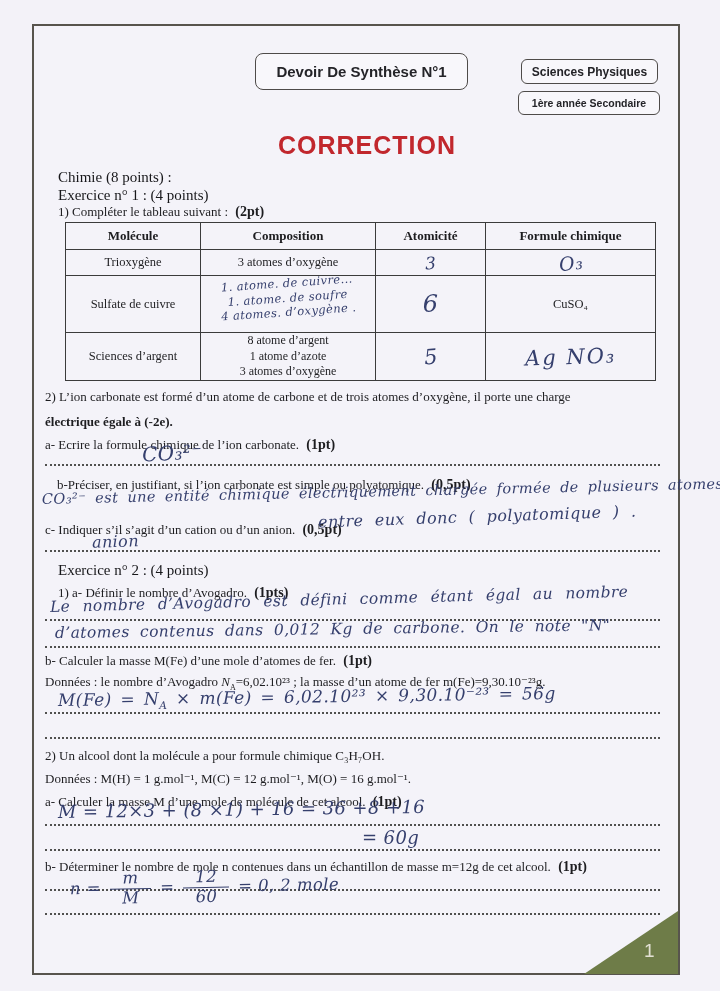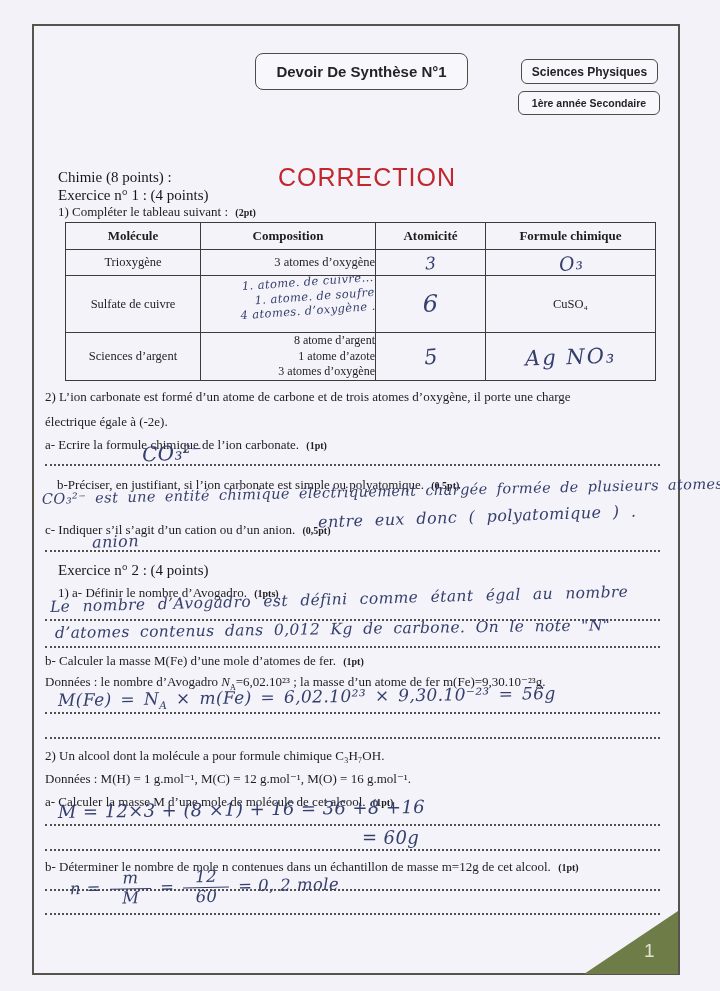--- a/index.html
+++ b/index.html
@@ -23,42 +23,41 @@
     background: #f4f3f9;
   }
   .abs { position: absolute; }
   .printed {
     font-family: "Liberation Serif", "DejaVu Serif", serif;
     font-size: 13px;
     color: #1d1d20;
     white-space: nowrap;
   }
   .pts {
-    font-size: 10px;
+    font-size: 14px;
     font-weight: bold;
     margin-left: 4px;
   }
   .headbox {
     border: 1.5px solid #4e4b49;
     border-radius: 8px;
     background: #f8f7fb;
     display: flex;
     align-items: center;
     justify-content: center;
     font-family: "Liberation Sans", sans-serif;
     font-weight: bold;
     color: #242428;
   }
   .banner {
     font-family: "Liberation Sans", sans-serif;
-    font-weight: normal;
+    font-weight: bold;
     font-size: 25px;
     letter-spacing: 1px;
     color: #c1272d;
-    margin-top: 32px;
   }
   .heading { font-size: 15px; font-weight: normal; color: #17171a; white-space: nowrap; }
   .hw {
     font-family: "DejaVu Serif", serif;
     font-style: italic;
     color: #353f6d;
     letter-spacing: 0.4px;
     white-space: nowrap;
   }
   .dotted {
@@ -75,21 +74,21 @@
   }
   table.mtable th, table.mtable td {
     border: 1.4px solid #3b3b3b;
     font-family: "Liberation Serif", "DejaVu Serif", serif;
     color: #1d1d20;
     vertical-align: middle;
     overflow: visible;
   }
   table.mtable th { font-size: 13px; font-weight: bold; text-align: center; height: 27px; }
   .cell-center { text-align: center; font-size: 12.5px; }
-  .cell-left { text-align: right; font-size: 12.5px; }
+  .cell-left { text-align: center; font-size: 12.5px; }
   .comp-lines div { line-height: 1.28; }
   .frac {
     display: inline-flex;
     flex-direction: column;
     align-items: center;
     vertical-align: middle;
     margin: 0 9px;
     line-height: 1.15;
   }
   .frac .den { border-top: 1.5px solid #353f6d; padding: 0 12px; }
@@ -182,21 +181,21 @@
         <span class="hw" style="font-size:21px; display:inline-block; transform:rotate(-5deg);">5</span>
       </td>
       <td class="cell-center">
         <span class="hw" style="font-size:21px; letter-spacing:2px; display:inline-block; transform:rotate(-2deg);">Ag NO₃</span>
       </td>
     </tr>
   </tbody>
     </table>
 
   <div class="abs printed" style="left:45px; top:389px;">2) L’ion carbonate est formé d’un atome de carbone et de trois atomes d’oxygène, il porte une charge</div>
-  <div class="abs printed" style="left:45px; top:414px;">électrique égale à (-2e).</div>
+  <div class="abs printed" style="left:45px; top:414px;font-weight:bold;">électrique égale à (-2e).</div>
 
   <div class="abs printed" style="left:45px; top:437px;">
     <span>a- Ecrire la formule chimique de l’ion carbonate.</span>
     <span class="pts">(1pt)</span>
   </div>
   <div class="dotted" style="left:45px; top:463px; width:615px;"></div>
   <div class="abs hw" style="left:142px; top:441px; font-size:20px; transform:rotate(-3deg);">CO₃²⁻</div>
 
   <div class="abs printed" style="left:45px; top:477px;padding-left:12px;">
     <span>b-Préciser, en justifiant, si l’ion carbonate est simple ou polyatomique.</span>

